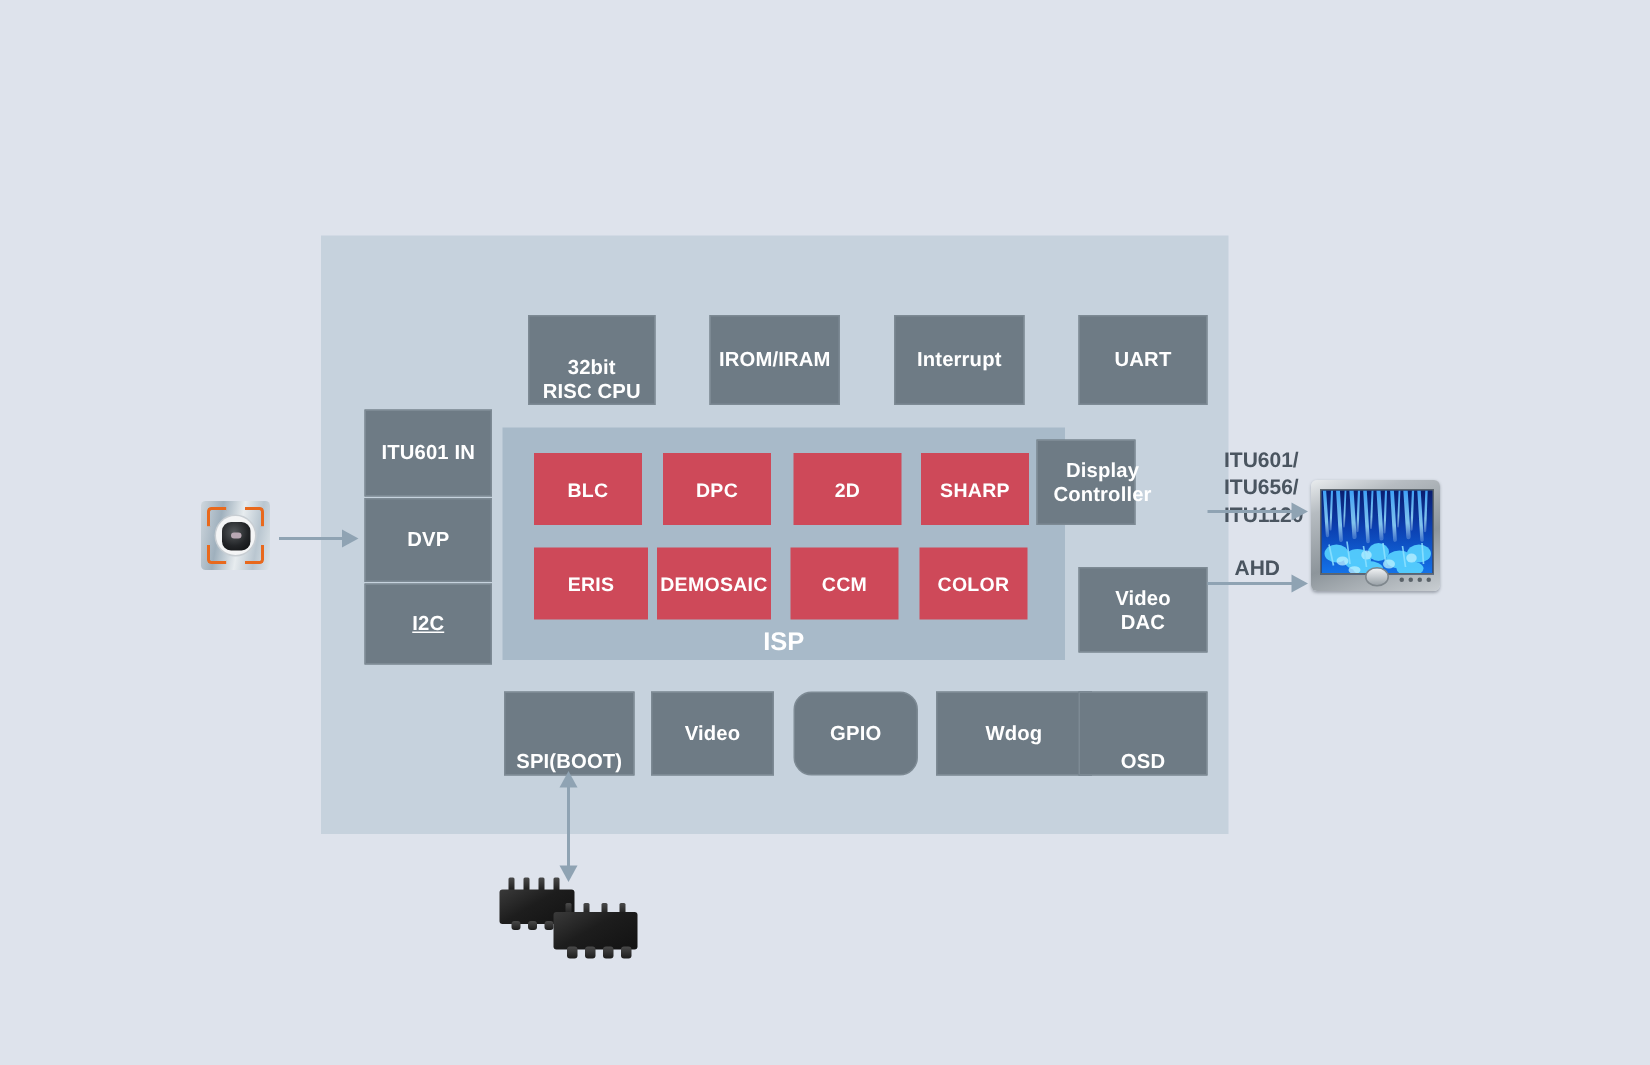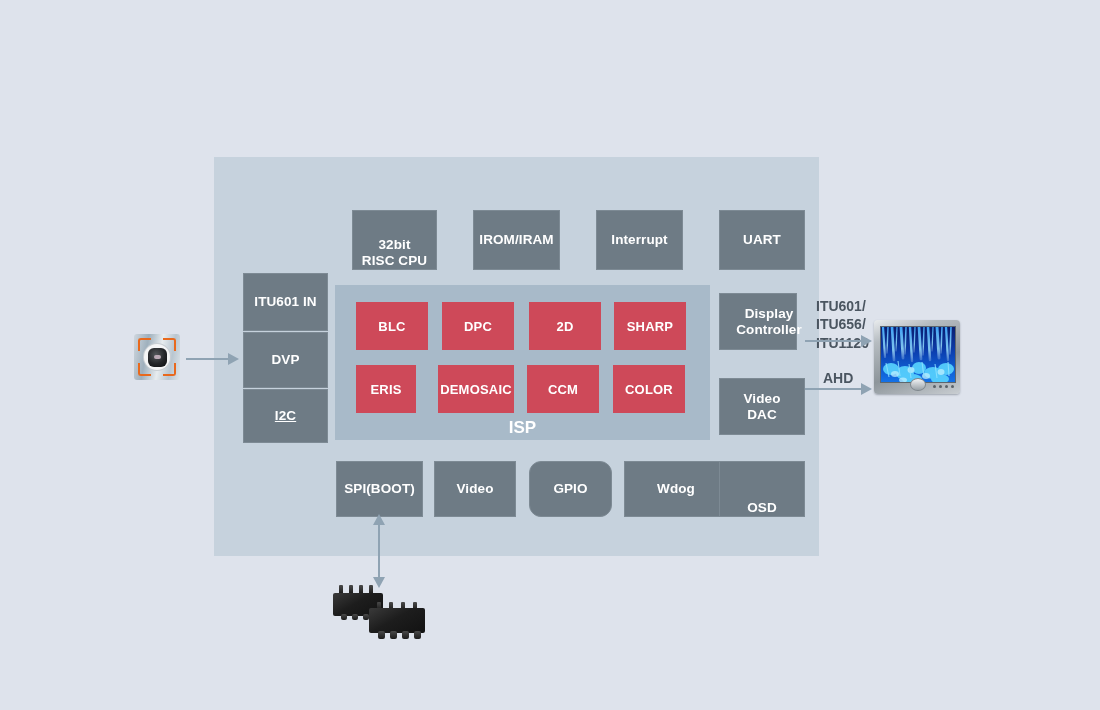--- a/index.html
+++ b/index.html
@@ -197,49 +197,49 @@
   <div class="red" style="left:442px;top:302px;width:72px;height:48px;">
     <span>DPC</span>
   </div>
   <div class="red" style="left:529px;top:302px;width:72px;height:48px;">
     <span>2D</span>
   </div>
   <div class="red" style="left:614px;top:302px;width:72px;height:48px;">
     <span>SHARP</span>
   </div>
 
-  <div class="red" style="left:356px;top:365px;width:60px;height:48px;">
+  <div class="red" style="left:356px;top:365px;width:76px;height:48px;">
     <span>ERIS</span>
   </div>
   <div class="red" style="left:438px;top:365px;width:76px;height:48px;">
     <span>DEMOSAIC</span>
   </div>
   <div class="red" style="left:527px;top:365px;width:72px;height:48px;">
     <span>CCM</span>
   </div>
   <div class="red" style="left:613px;top:365px;width:72px;height:48px;">
     <span>COLOR</span>
   </div>
 
   <div class="isp-label">ISP</div>
 
-  <div class="blk" style="left:719px;top:293px;width:78px;height:57px;padding-left:22px;">
+  <div class="blk" style="left:691px;top:293px;width:66px;height:57px;padding-left:22px;">
     <div>
       <span>Display</span>
       <span>Controller</span>
     </div>
   </div>
   <div class="blk" style="left:719px;top:378px;width:86px;height:57px;">
     <div>
       <span>Video</span>
       <span>DAC</span>
     </div>
   </div>
 
-  <div class="blk" style="left:336px;top:461px;width:87px;height:56px;">
+  <div class="blk" style="left:336px;top:461px;width:87px;height:56px;align-items:flex-end;">
     <span>SPI(BOOT)</span>
   </div>
   <div class="blk" style="left:434px;top:461px;width:82px;height:56px;">
     <span>Video</span>
   </div>
   <div class="blk" style="left:529px;top:461px;width:83px;height:56px;border-radius:12px;">
     <span>GPIO</span>
   </div>
   <div class="blk" style="left:624px;top:461px;width:104px;height:56px;">
     <span>Wdog</span>

